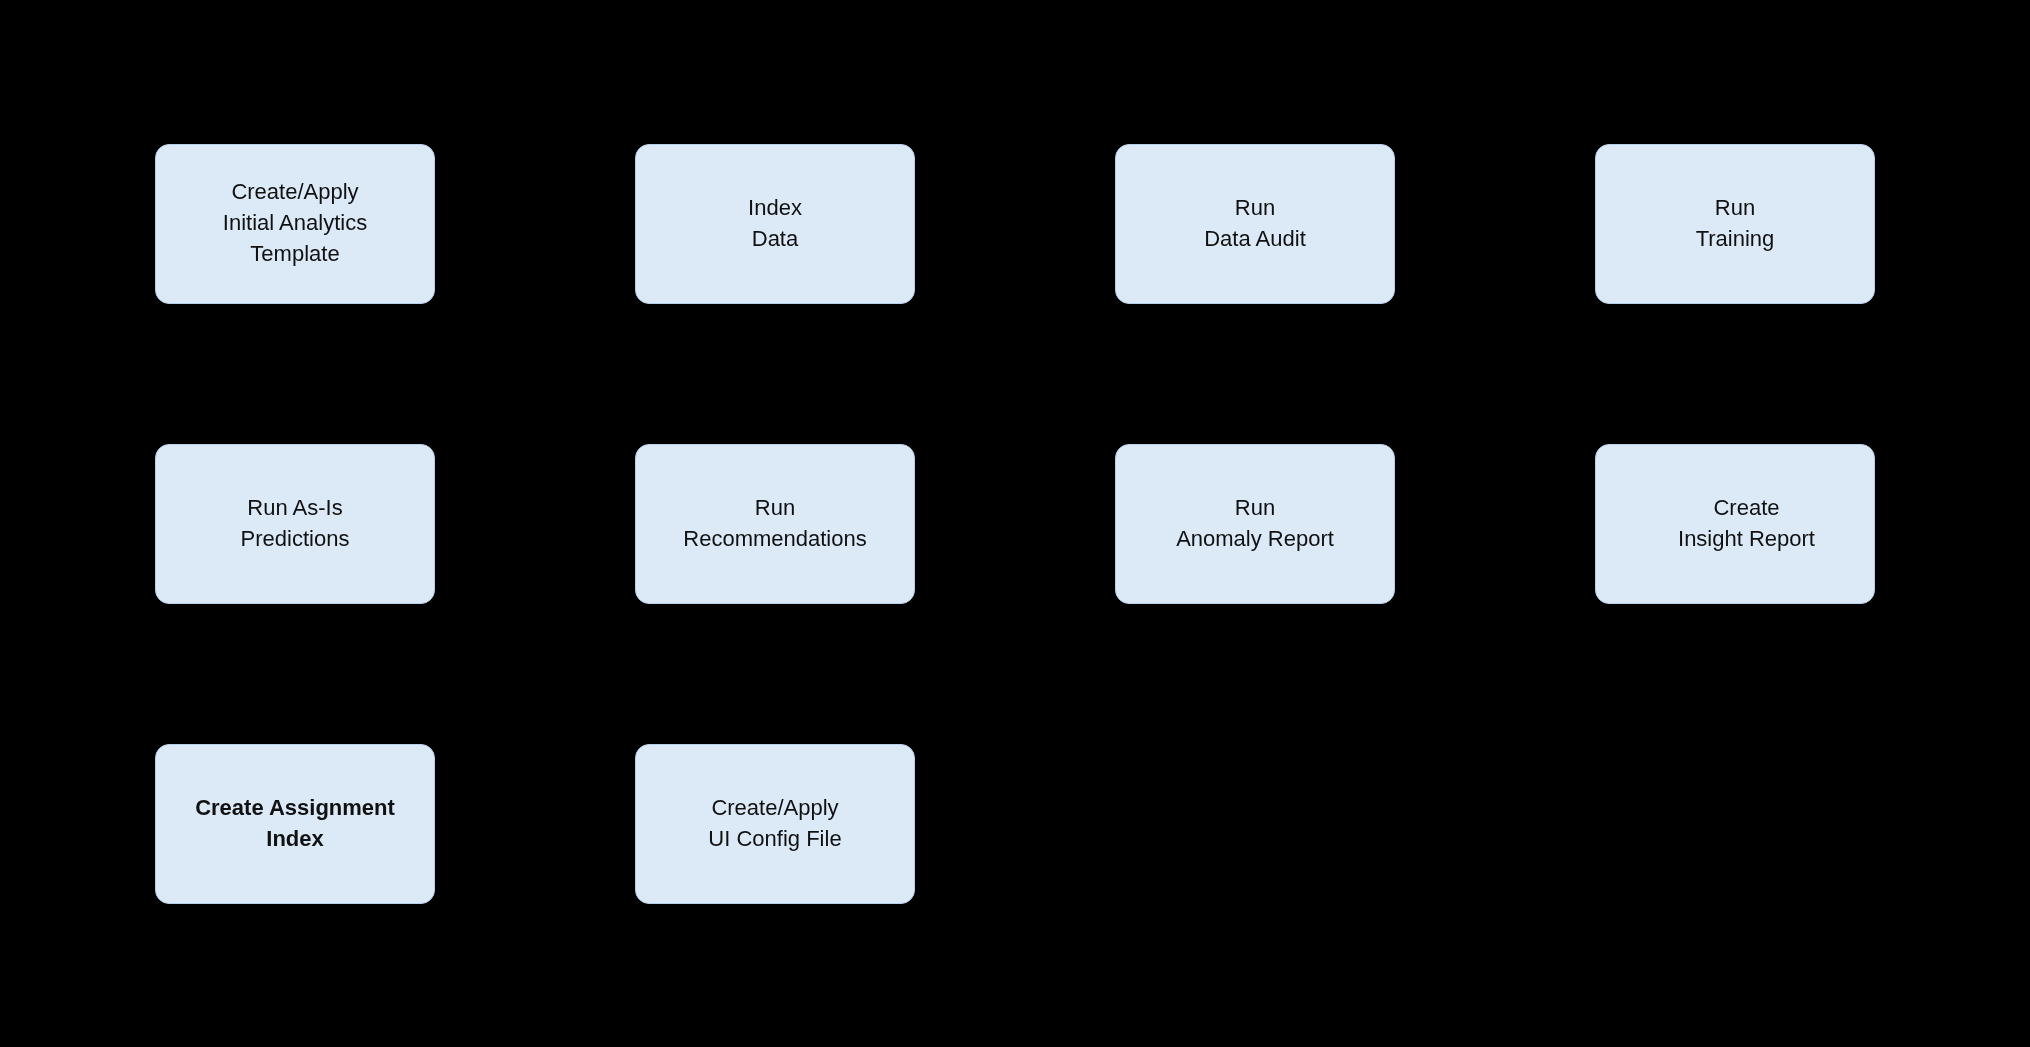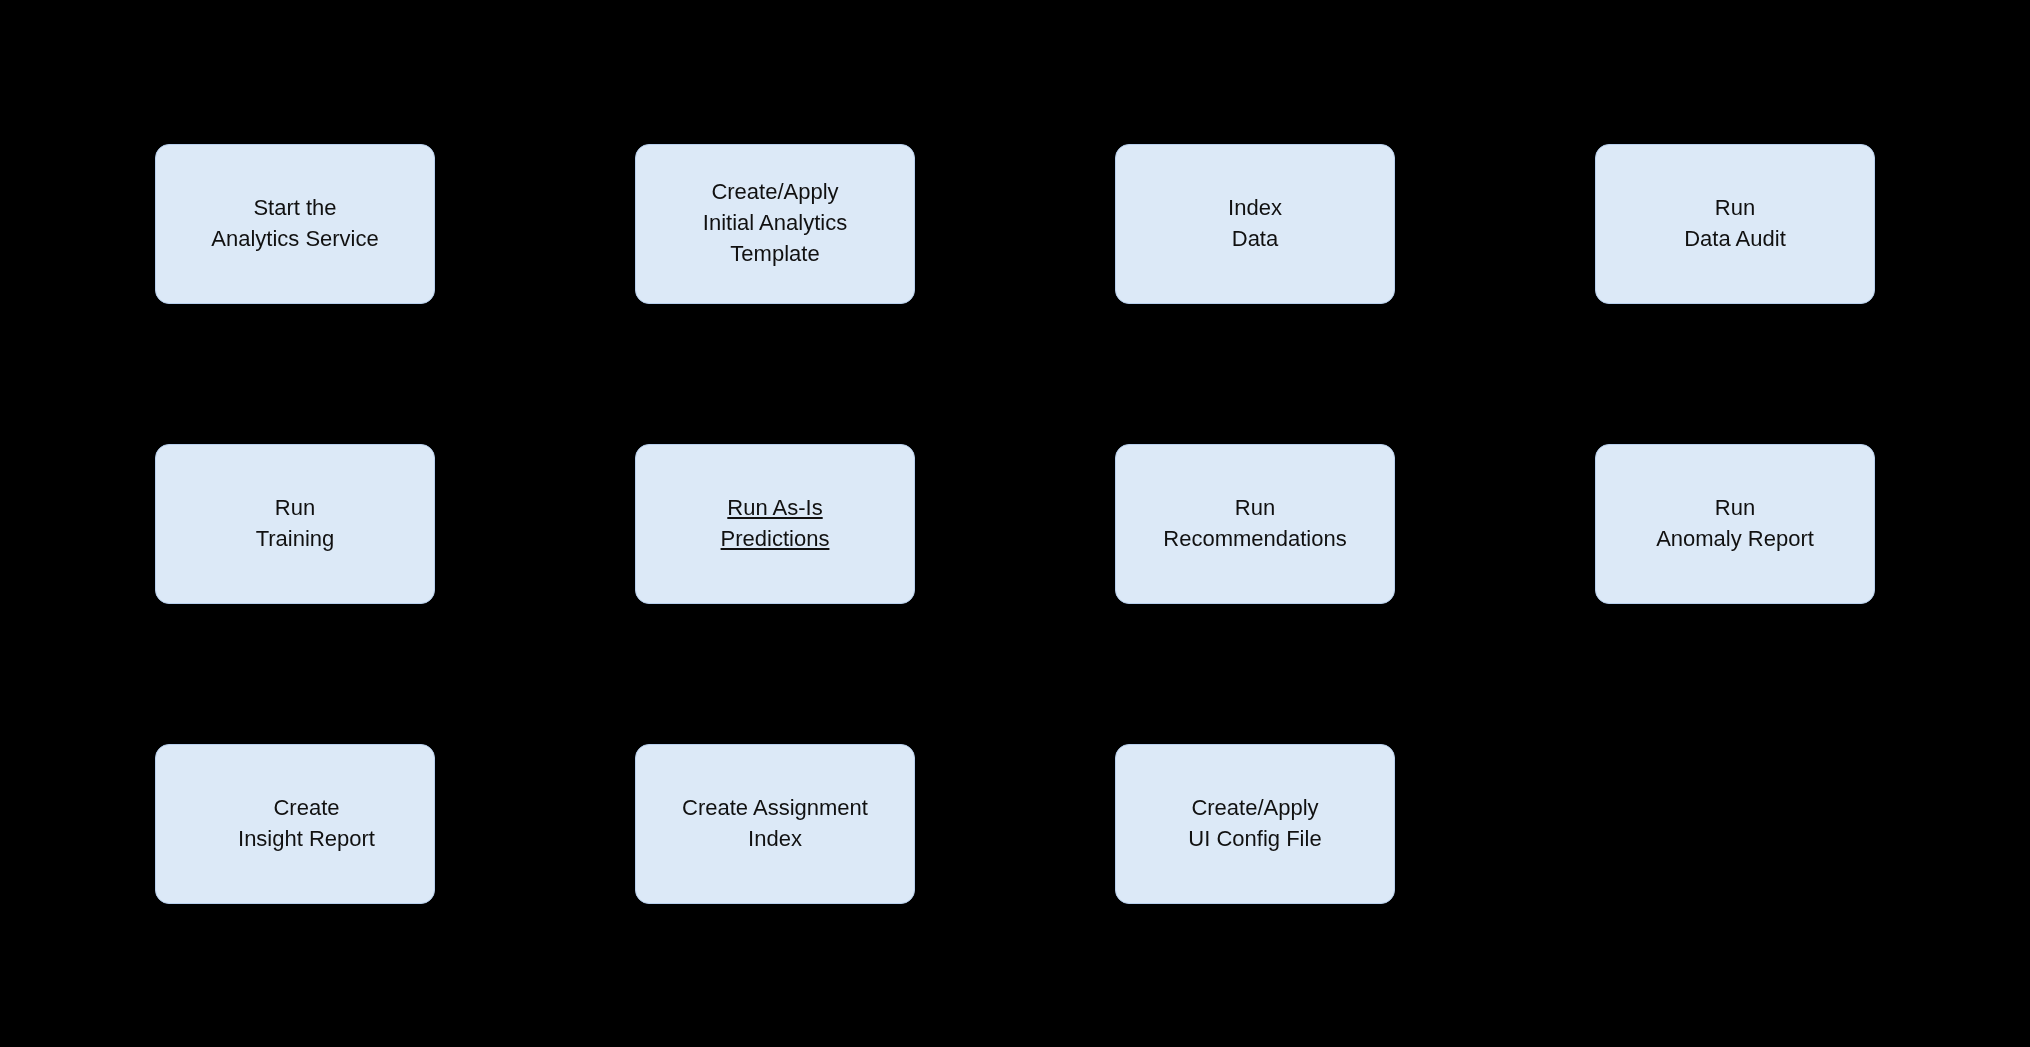--- a/index.html
+++ b/index.html
@@ -42,58 +42,54 @@
       font-size: 22px;
       font-weight: 400;
       color: #111111;
       line-height: 1.4;
     }
   </style>
 </head>
 <body>
 
 <div class="grid-container">
-<div class="card">
-      <span class="card-label" style="white-space: pre-line;">Start the
-Analytics Service</span>
-    </div>
     <div class="card">
       <span class="card-label" style="white-space: pre-line;">Create/Apply
 Initial Analytics
 Template</span>
     </div>
     <div class="card">
       <span class="card-label" style="white-space: pre-line;">Index
 Data</span>
     </div>
     <div class="card">
       <span class="card-label" style="white-space: pre-line;">Run
 Data Audit</span>
     </div>
     <div class="card">
       <span class="card-label" style="white-space: pre-line;">Run
 Training</span>
     </div>
     <div class="card">
-      <span class="card-label" style="white-space: pre-line; text-decoration: underline;">Run As-Is
+      <span class="card-label" style="white-space: pre-line;">Run As-Is
 Predictions</span>
     </div>
     <div class="card">
       <span class="card-label" style="white-space: pre-line;">Run
 Recommendations</span>
     </div>
     <div class="card">
       <span class="card-label" style="white-space: pre-line;">Run
 Anomaly Report</span>
     </div>
     <div class="card">
       <span class="card-label" style="white-space: pre-line; margin-left: 23px;">Create
 Insight Report</span>
     </div>
     <div class="card">
-      <span class="card-label" style="white-space: pre-line;">Create Assignment
+      <span class="card-label" style="white-space: pre-line; font-weight: bold;">Create Assignment
 Index</span>
     </div>
     <div class="card">
       <span class="card-label" style="white-space: pre-line;">Create/Apply
 UI Config File</span>
     </div>
   </div>
 
 </body></html>

